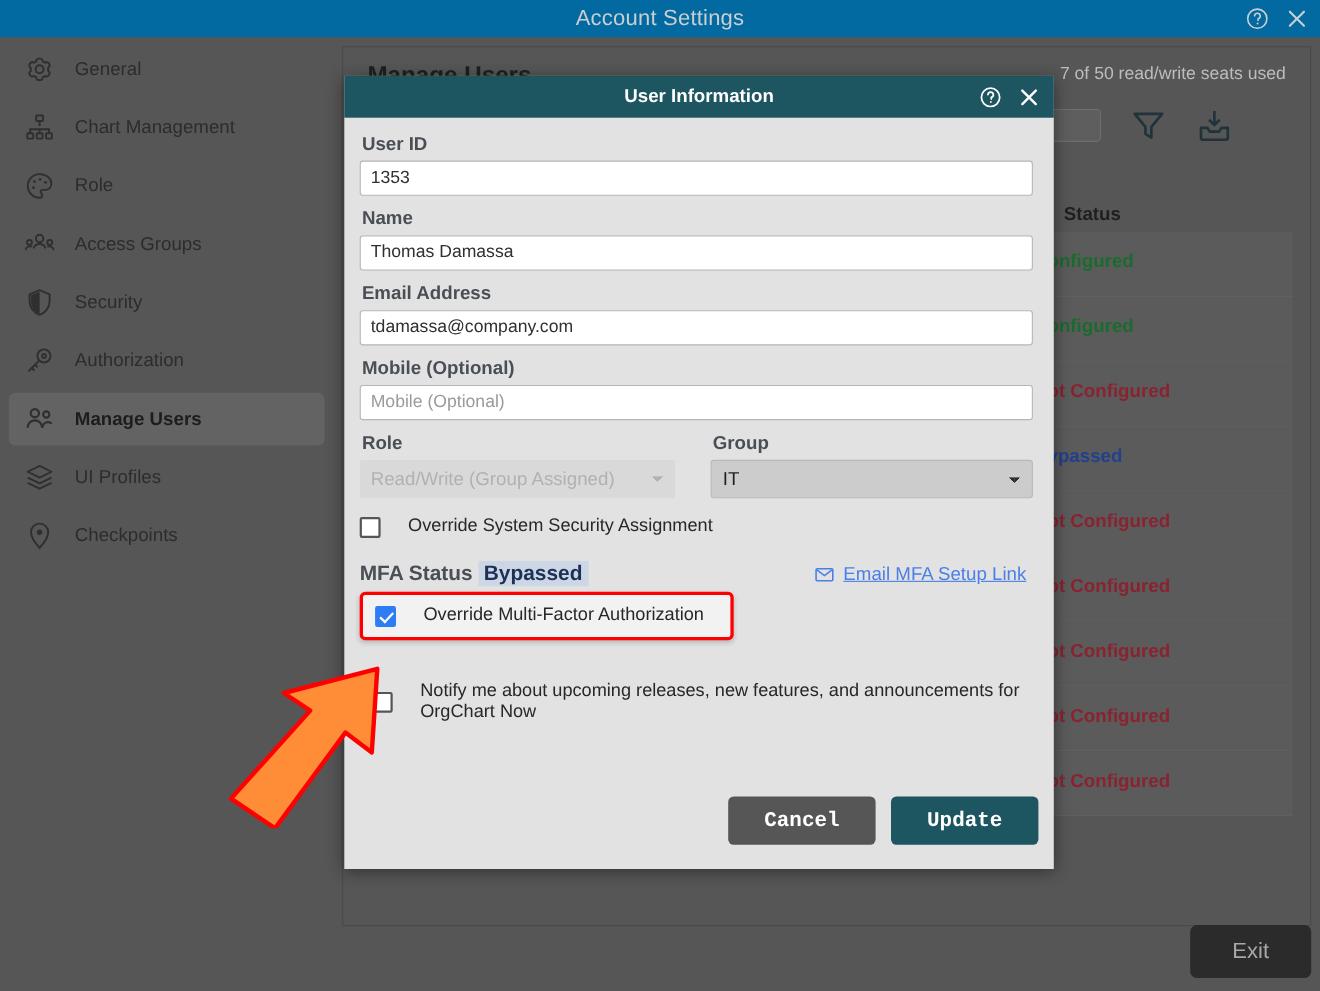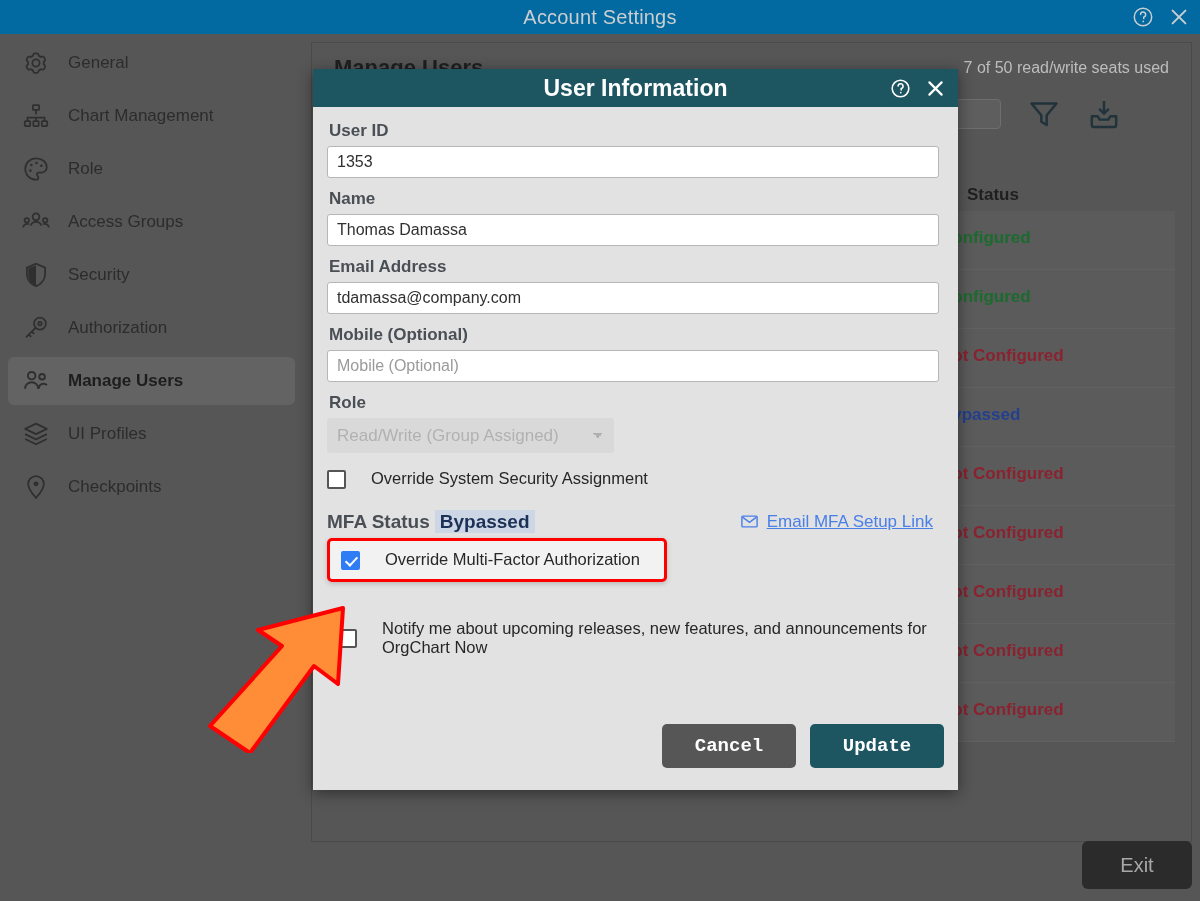--- a/index.html
+++ b/index.html
@@ -84,21 +84,21 @@
 
   
   .modal {
     position: absolute; left: 313px; top: 69px; width: 645px; height: 721px;
     background: #e2e2e2; box-shadow: 0 3px 14px rgba(0,0,0,.45);
   }
   .modal-head {
     height: 38px; background: #1d5561; color: #ffffff;
     display: flex; align-items: center; justify-content: center; position: relative;
   }
-  .modal-head .mh-title { font-size: 23px; font-weight: bold; }
+  .modal-head .mh-title { font-size: 17px; font-weight: bold; }
   .modal-head .mh-ctrls {
     position: absolute; right: 12px; top: 0; height: 38px;
     display: flex; align-items: center; gap: 14px;
   }
   .mh-ico { width: 21px; height: 21px; color: #fff; display: block; }
 
   .modal-body { padding: 14px 14px 0 14px; position: relative; height: 683px; }
   .fld-label {
     font-size: 17px; font-weight: bold; color: #4a4f55; margin: 0 0 5px 2px;
   }
@@ -147,21 +147,21 @@
 
   .mfa-line {
     display: flex; align-items: center; justify-content: space-between;
     margin-top: 22px;
   }
   .mfa-left { font-size: 19px; font-weight: bold; color: #4a4f55; }
   .mfa-badge {
     background: #ccd6e4; color: #1d3157; padding: 1px 5px; margin-left: 5px;
   }
   .mfa-link {
-    display: flex; align-items: flex-start; gap: 8px;
+    display: flex; align-items: center; gap: 8px;
     color: #4a7fe8; font-size: 17px; margin-right: 11px;
   }
   .mail-ico { width: 19px; height: 19px; }
 
   .hl-box {
     border: 3px solid #ff0000; border-radius: 5px; background: #f2f2f2;
     padding: 9px 10px 9px 11px; margin-top: 5px; width: 340px;
     box-shadow: 0 2px 5px rgba(0,0,0,.18);
   }
 
@@ -405,20 +405,26 @@
       <div class="fld-label">Mobile (Optional)</div>
       <input class="fld-input" placeholder="Mobile (Optional)" style="">
 
       <div class="two-col">
         <div class="col">
           <div class="fld-label">Role</div>
           <select class="sel sel-role" disabled="">
             <option>Read/Write (Group Assigned)</option>
           </select>
         </div>
+        <div class="col">
+          <div class="fld-label">Group</div>
+          <select class="sel sel-group">
+            <option>IT</option>
+          </select>
+        </div>
       </div>
 
       <div class="chk-row" style="margin-top:16px;">
         <span class="chk"></span>
         <span class="chk-lbl">Override System Security Assignment</span>
       </div>
 
       <div class="mfa-line">
         <div class="mfa-left">
           <span>MFA Status</span><span class="mfa-badge">Bypassed</span>

